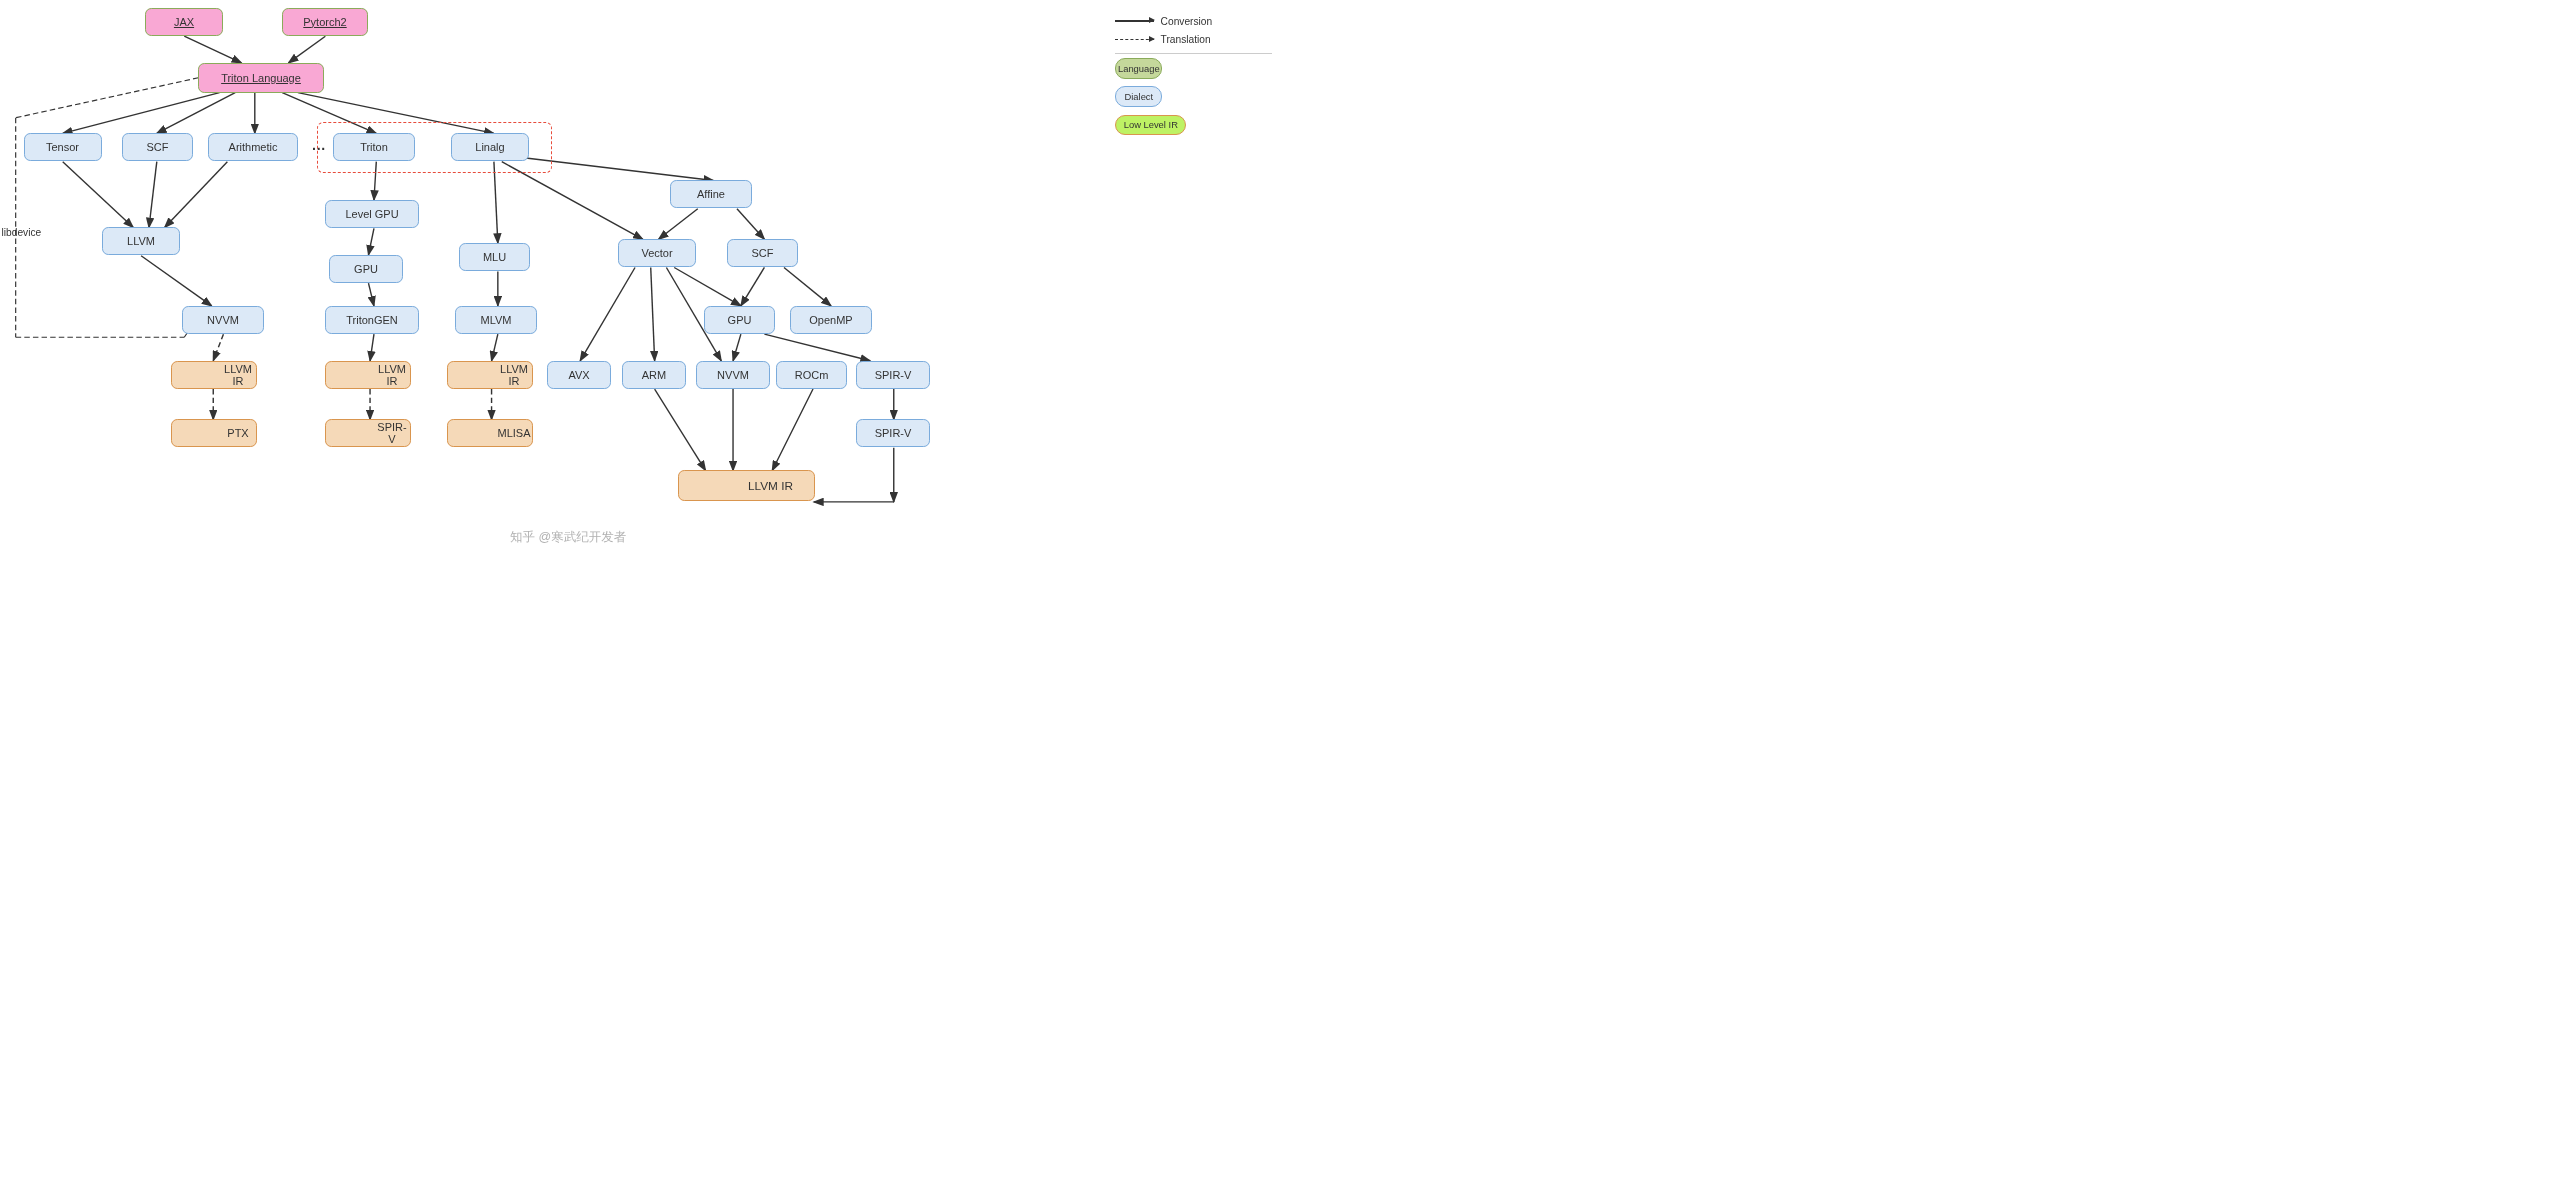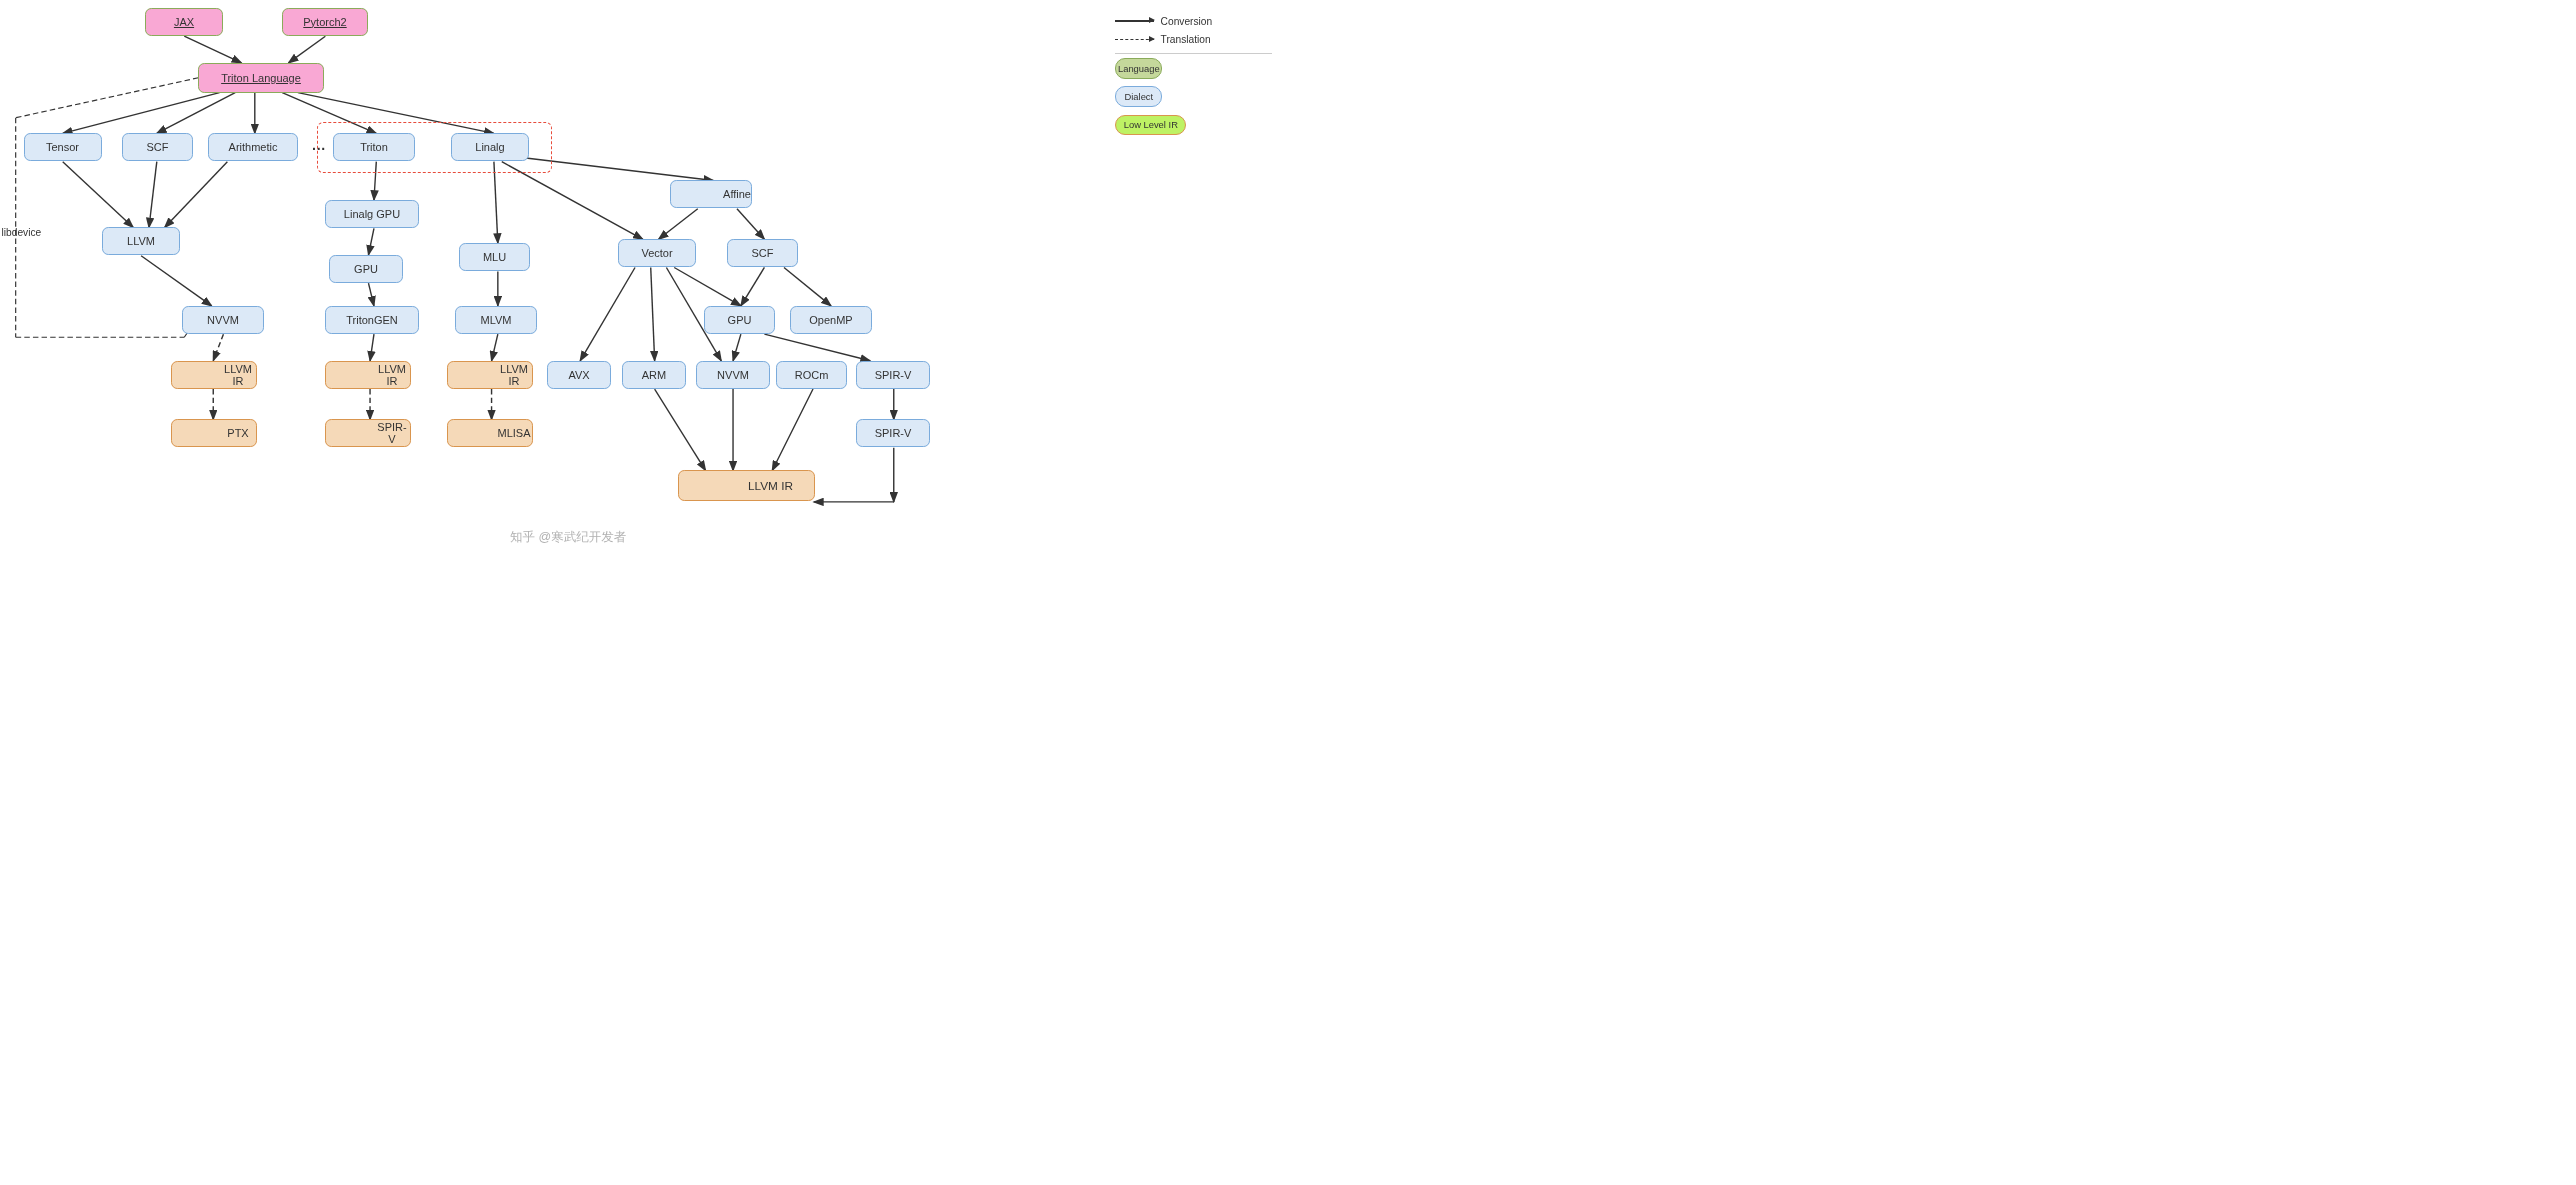--- a/index.html
+++ b/index.html
@@ -248,24 +248,24 @@
 
   <div class="node node-dialect" style="left:451px; top:133px; width:78px; height:28px;">
     <span>Linalg</span>
   </div>
 
   <div class="node node-dialect" style="left:102px; top:227px; width:78px; height:28px;align-items:center;">
     <span>LLVM</span>
   </div>
 
   <div class="node node-dialect" style="left:325px; top:200px; width:94px; height:28px;">
-    <span>Linalg GPU</span>
-  </div>
-
-  <div class="node node-dialect" style="left:670px; top:180px; width:82px; height:28px;justify-content:flex-end;">
+    <span>Level GPU</span>
+  </div>
+
+  <div class="node node-dialect" style="left:670px; top:180px; width:82px; height:28px;">
     <span>Affine</span>
   </div>
 
   <div class="node node-dialect" style="left:329px; top:255px; width:74px; height:28px;">
     <span>GPU</span>
   </div>
 
   <div class="node node-dialect" style="left:459px; top:243px; width:71px; height:28px;">
     <span>MLU</span>
   </div>

